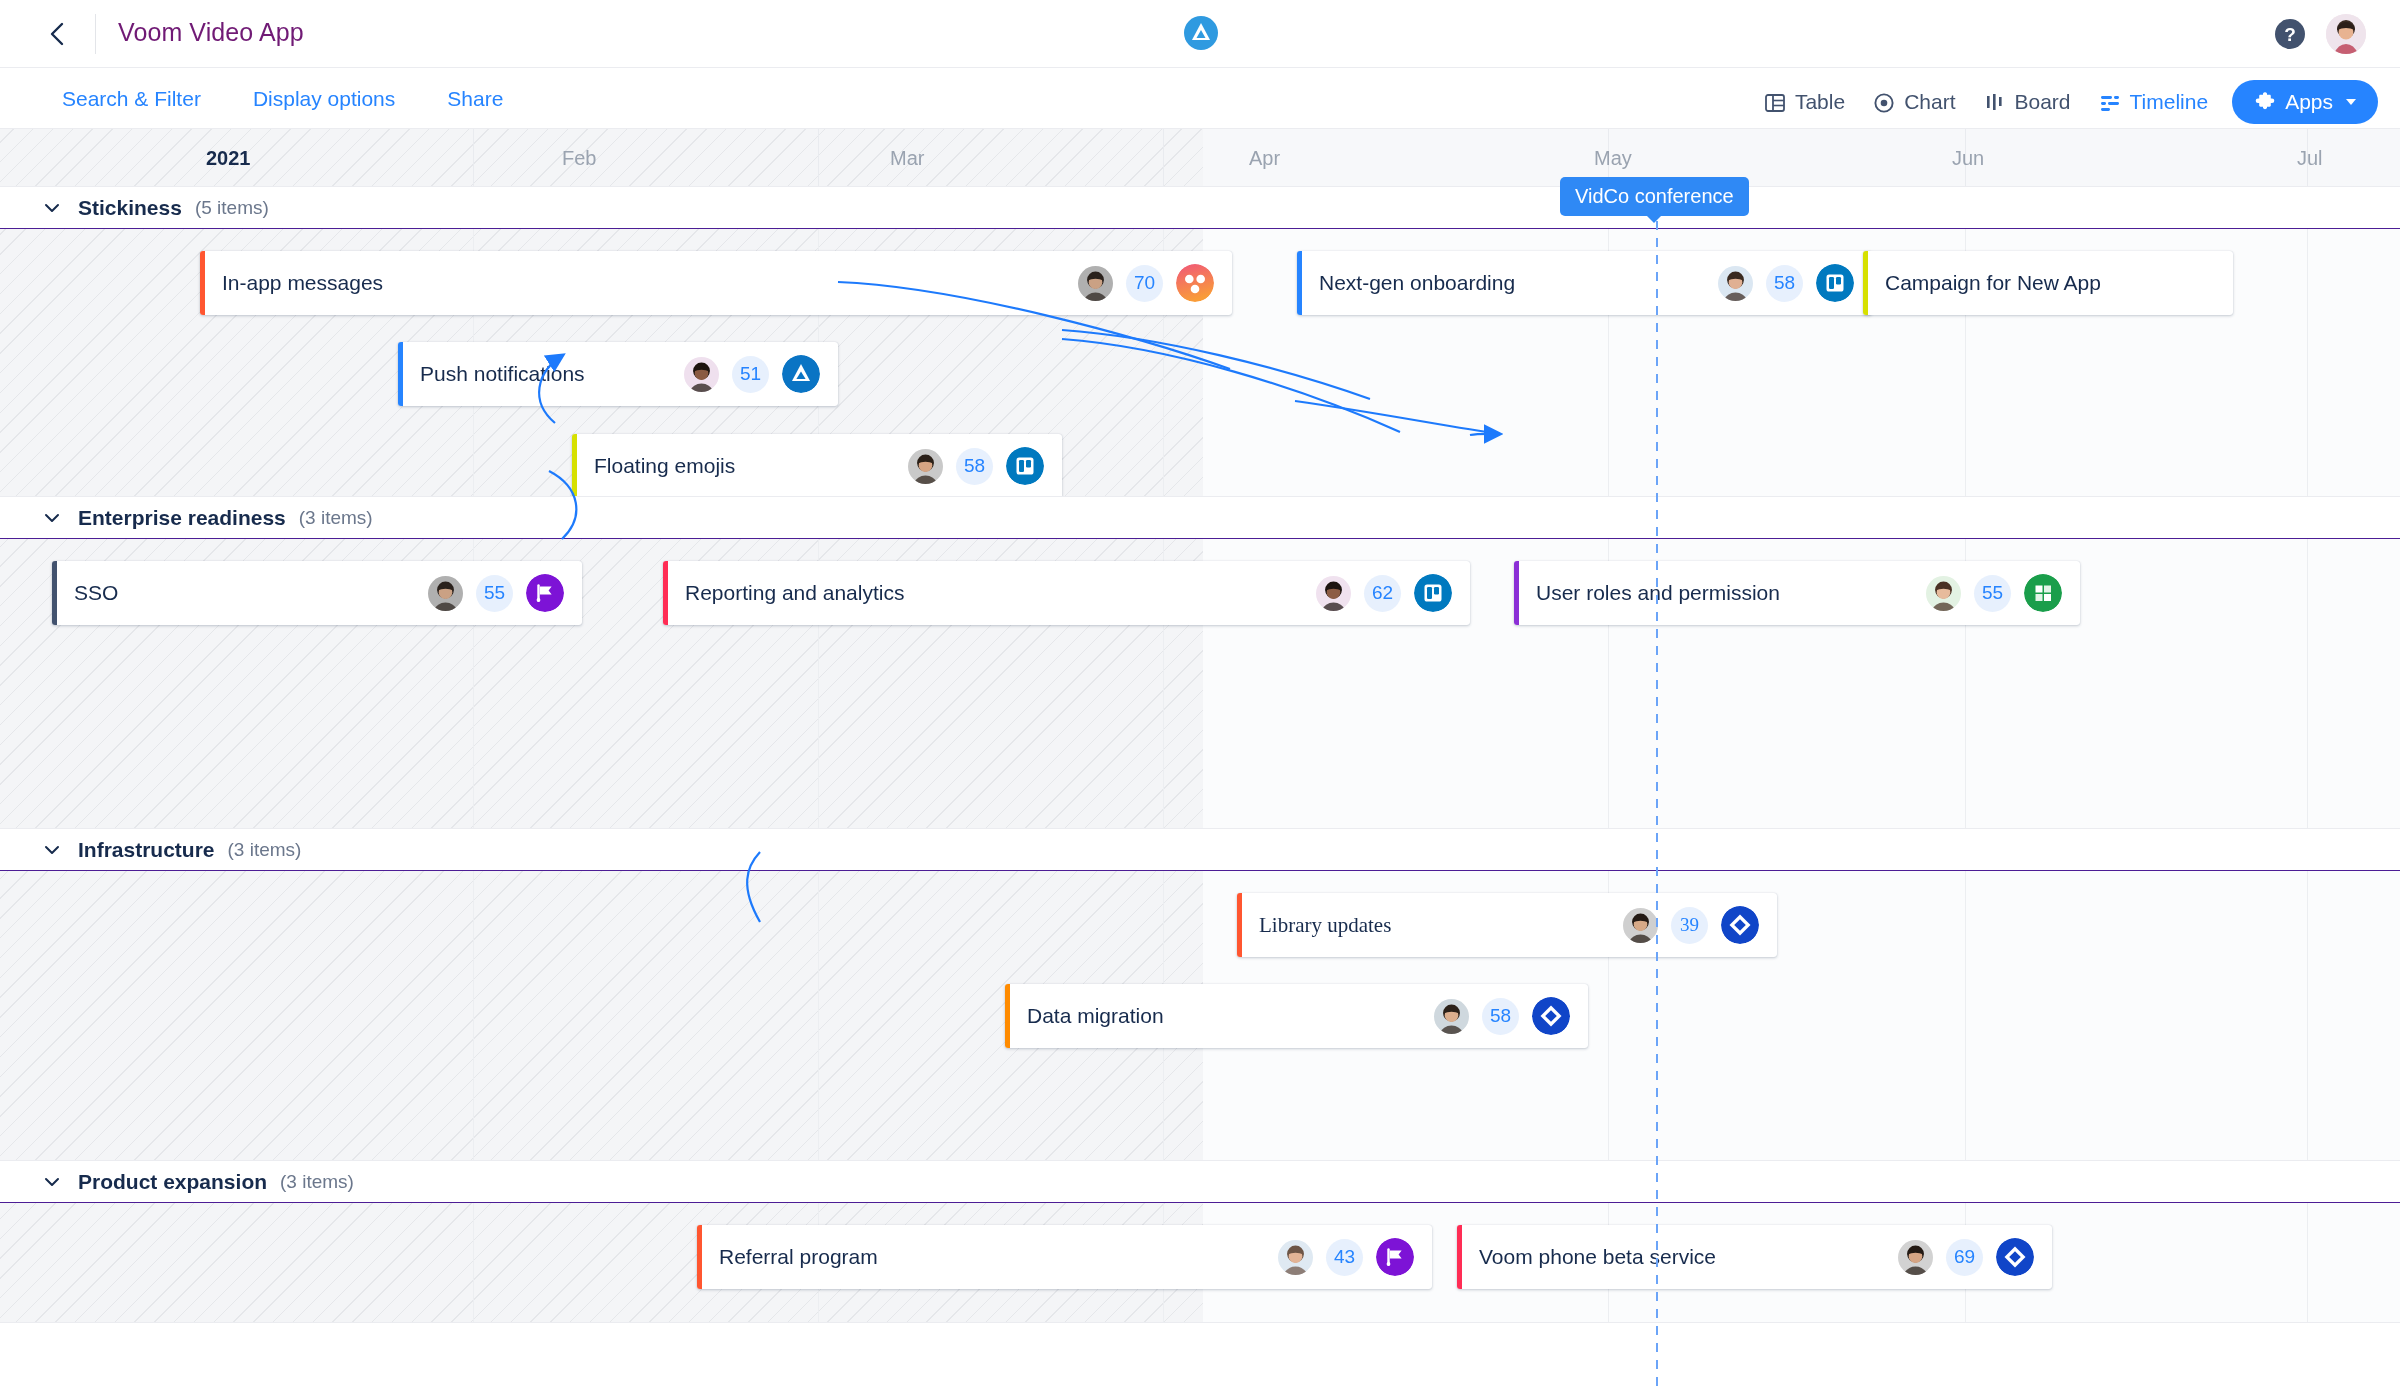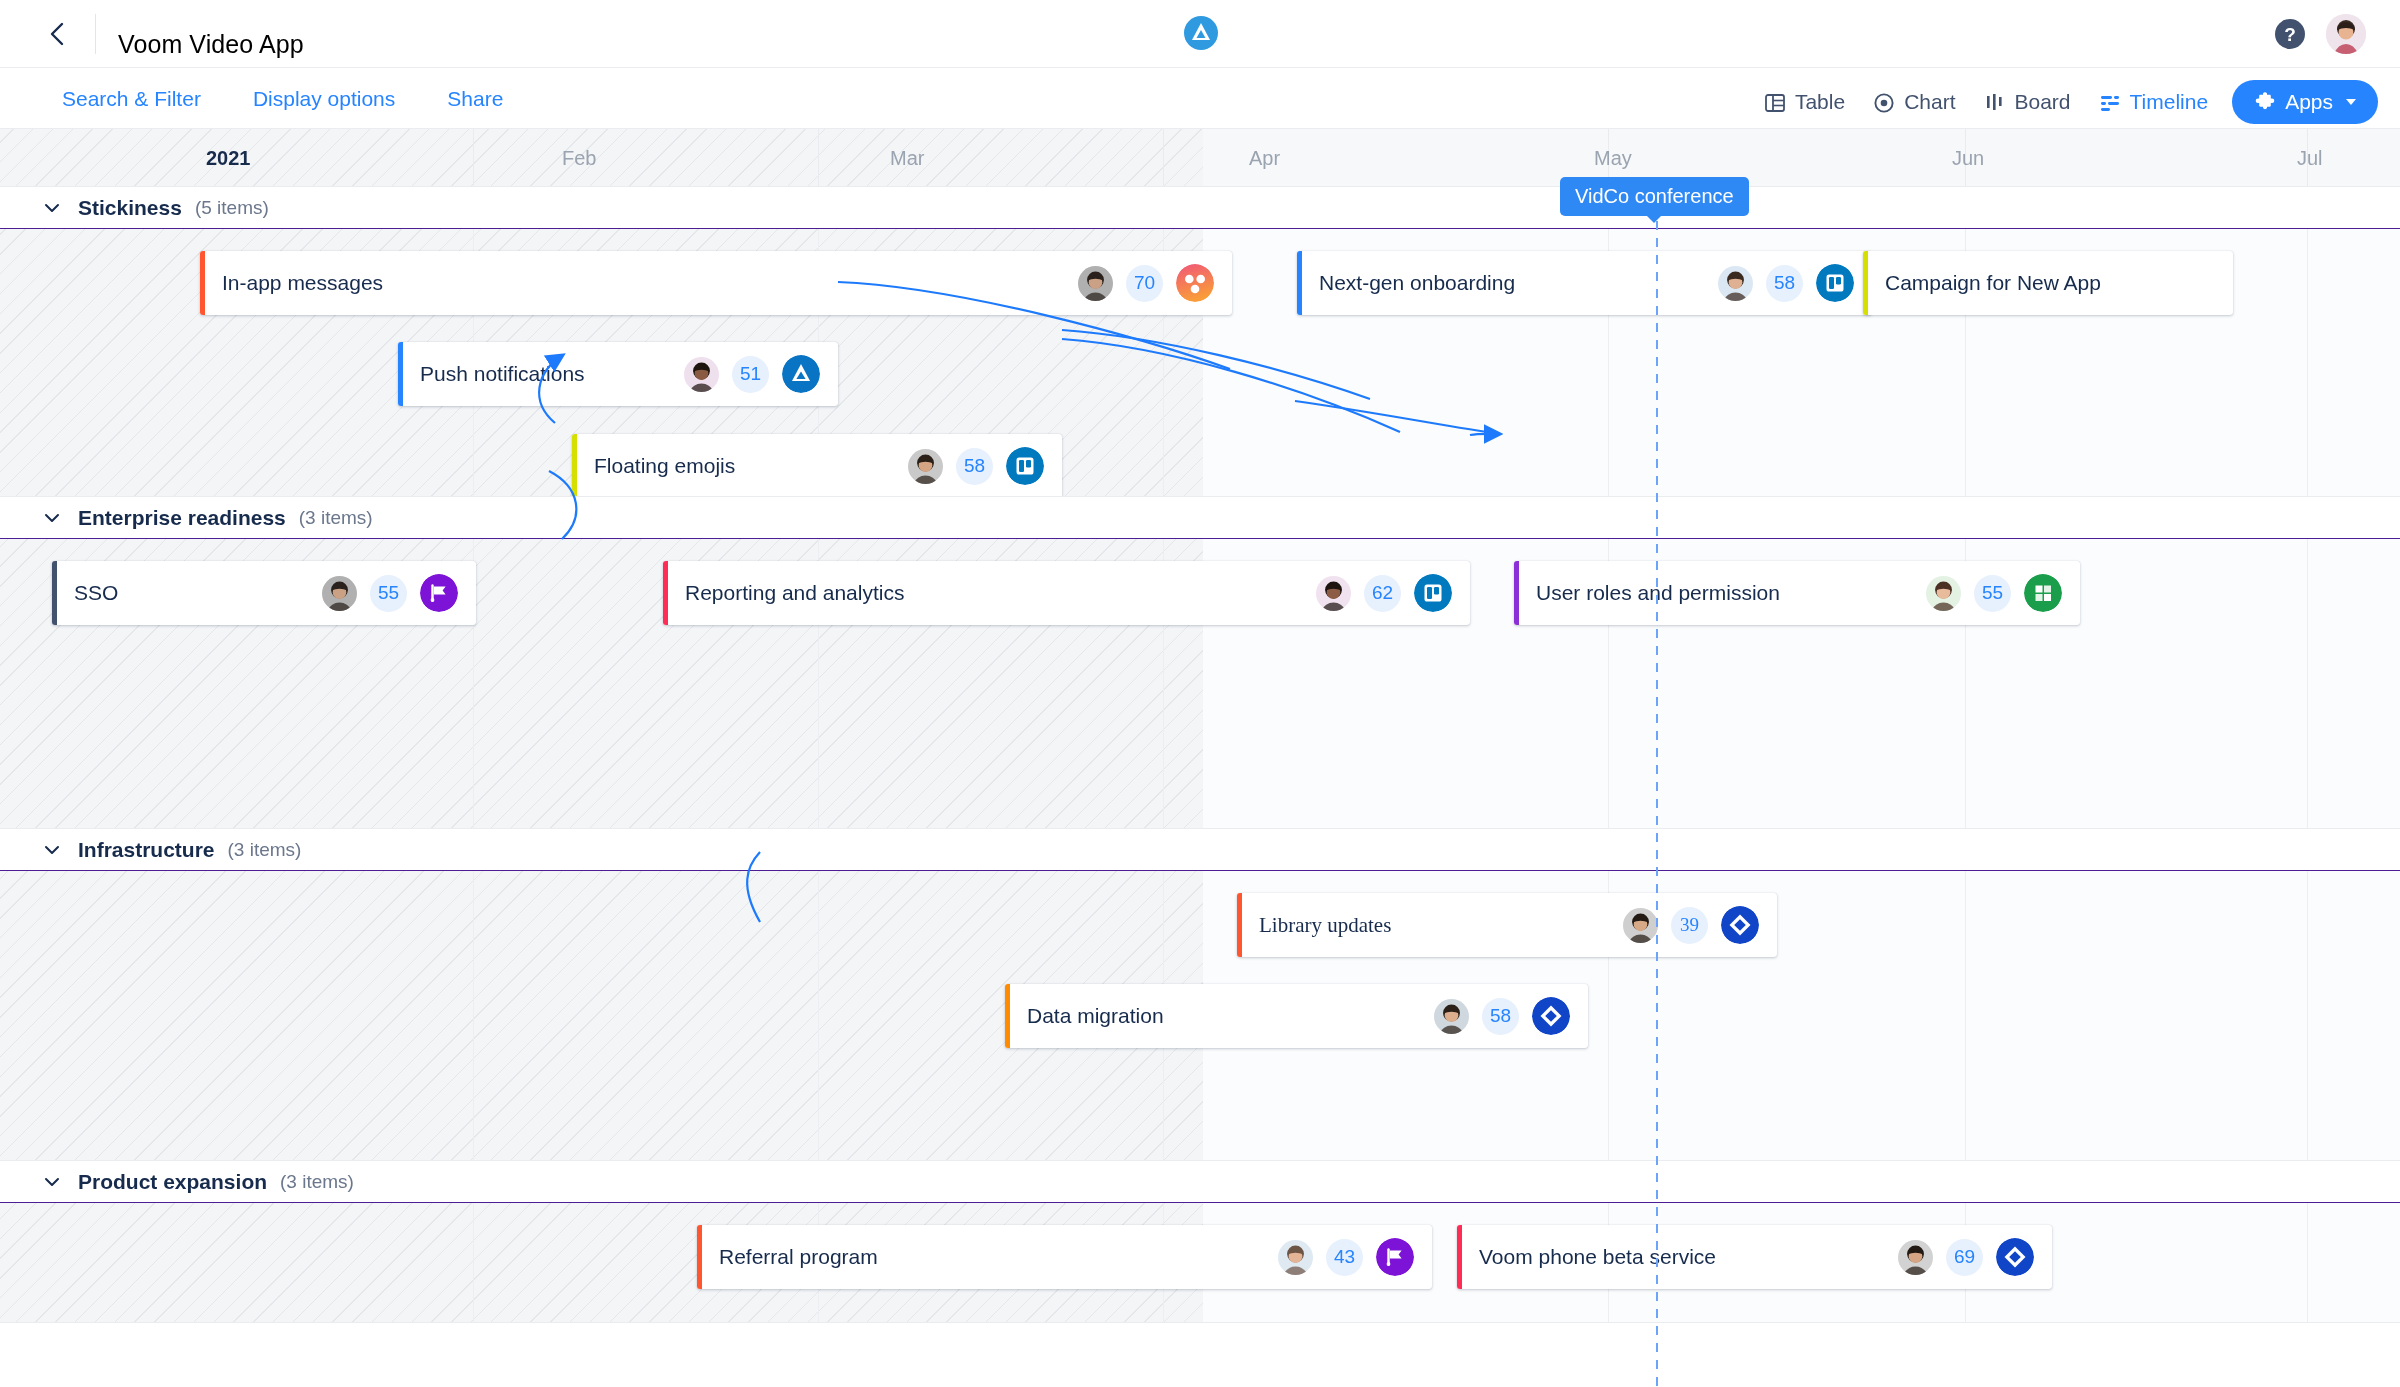--- a/index.html
+++ b/index.html
@@ -11,22 +11,22 @@
   }
   .app{position:relative;width:2400px;height:1387px;}
 
   
   .topbar{position:absolute;left:0;top:0;width:2400px;height:68px;background:#fff;
           border-bottom:1px solid #ebecf0;box-sizing:border-box;}
   .back-btn{position:absolute;left:40px;top:16px;width:36px;height:36px;border-radius:4px;
             display:flex;align-items:center;justify-content:center;cursor:pointer;}
   .back-btn svg{display:block;}
   .title-div{position:absolute;left:95px;top:14px;width:1px;height:40px;background:#e3e5e9;}
-  .app-title{position:absolute;left:118px;top:18px;font-size:25px;color:#000000;font-weight:400;
-             letter-spacing:.1px;white-space:nowrap;margin-top:12px;}
+  .app-title{position:absolute;left:118px;top:18px;font-size:25px;color:#701a75;font-weight:400;
+             letter-spacing:.1px;white-space:nowrap;}
   .brand-logo{position:absolute;left:1180px;top:12px;width:42px;height:42px;}
   .help-btn{position:absolute;left:2273px;top:17px;width:34px;height:34px;cursor:pointer;}
   .avatar-top{position:absolute;left:2326px;top:14px;width:40px;height:40px;border-radius:50%;
               overflow:hidden;background:#f3e9ef;cursor:pointer;}
 
   
   .toolbar{position:absolute;left:0;top:68px;width:2400px;height:61px;background:#fff;
            border-bottom:1px solid #ebecf0;box-sizing:border-box;}
   .tb-left{position:absolute;left:62px;top:19px;display:flex;gap:9px;justify-content:center;}
   .tb-link{font-size:21px;color:#2684ff;cursor:pointer;margin-right:43px;white-space:nowrap;}
@@ -333,21 +333,21 @@
         <span class="grp-count">(3 items)</span>
       </div>
       <div class="group-body" style="height: 290px;">
         <div class="hatch" style="left: 0px; width: 1203px;"></div>
         <div class="gsep" style="left: 473px;"></div>
         <div class="gsep" style="left: 818px;"></div>
         <div class="gsep" style="left: 1163px;"></div>
         <div class="gsep" style="left: 1608px;"></div>
         <div class="gsep" style="left: 1965px;"></div>
         <div class="gsep" style="left: 2307px;"></div>
-        <div class="bar" style="left: 52px; width: 424px; top: 22px; height: 64px; justify-content: space-between;">
+        <div class="bar" style="left: 52px; width: 530px; top: 22px; height: 64px; justify-content: space-between;">
           <div class="bar-edge" style="background: rgb(66, 82, 110);"></div>
           <div class="bar-label">SSO</div>
           <div class="bar-right">
             <div class="bar-avatar"><svg width="35" height="35" viewBox="0 0 35 35">
                 <rect width="35" height="35" fill="#b0b0b0"></rect>
                 <circle cx="17.5" cy="14" r="8.4" fill="#2a211c"></circle>
                 <circle cx="17.5" cy="16.2" r="6.8" fill="#caa184"></circle>
                 <path d="M17.5 7.3a8.4 8.4 0 0 1 8.2 7.3q-8.2-3.6-16.4 0A8.4 8.4 0 0 1 17.5 7.3z" fill="#2a211c"></path>
                 <path d="M5 35q4.2-8.6 12.5-8.6T30 35z" fill="#2a211c" opacity=".72"></path>
               </svg></div>

